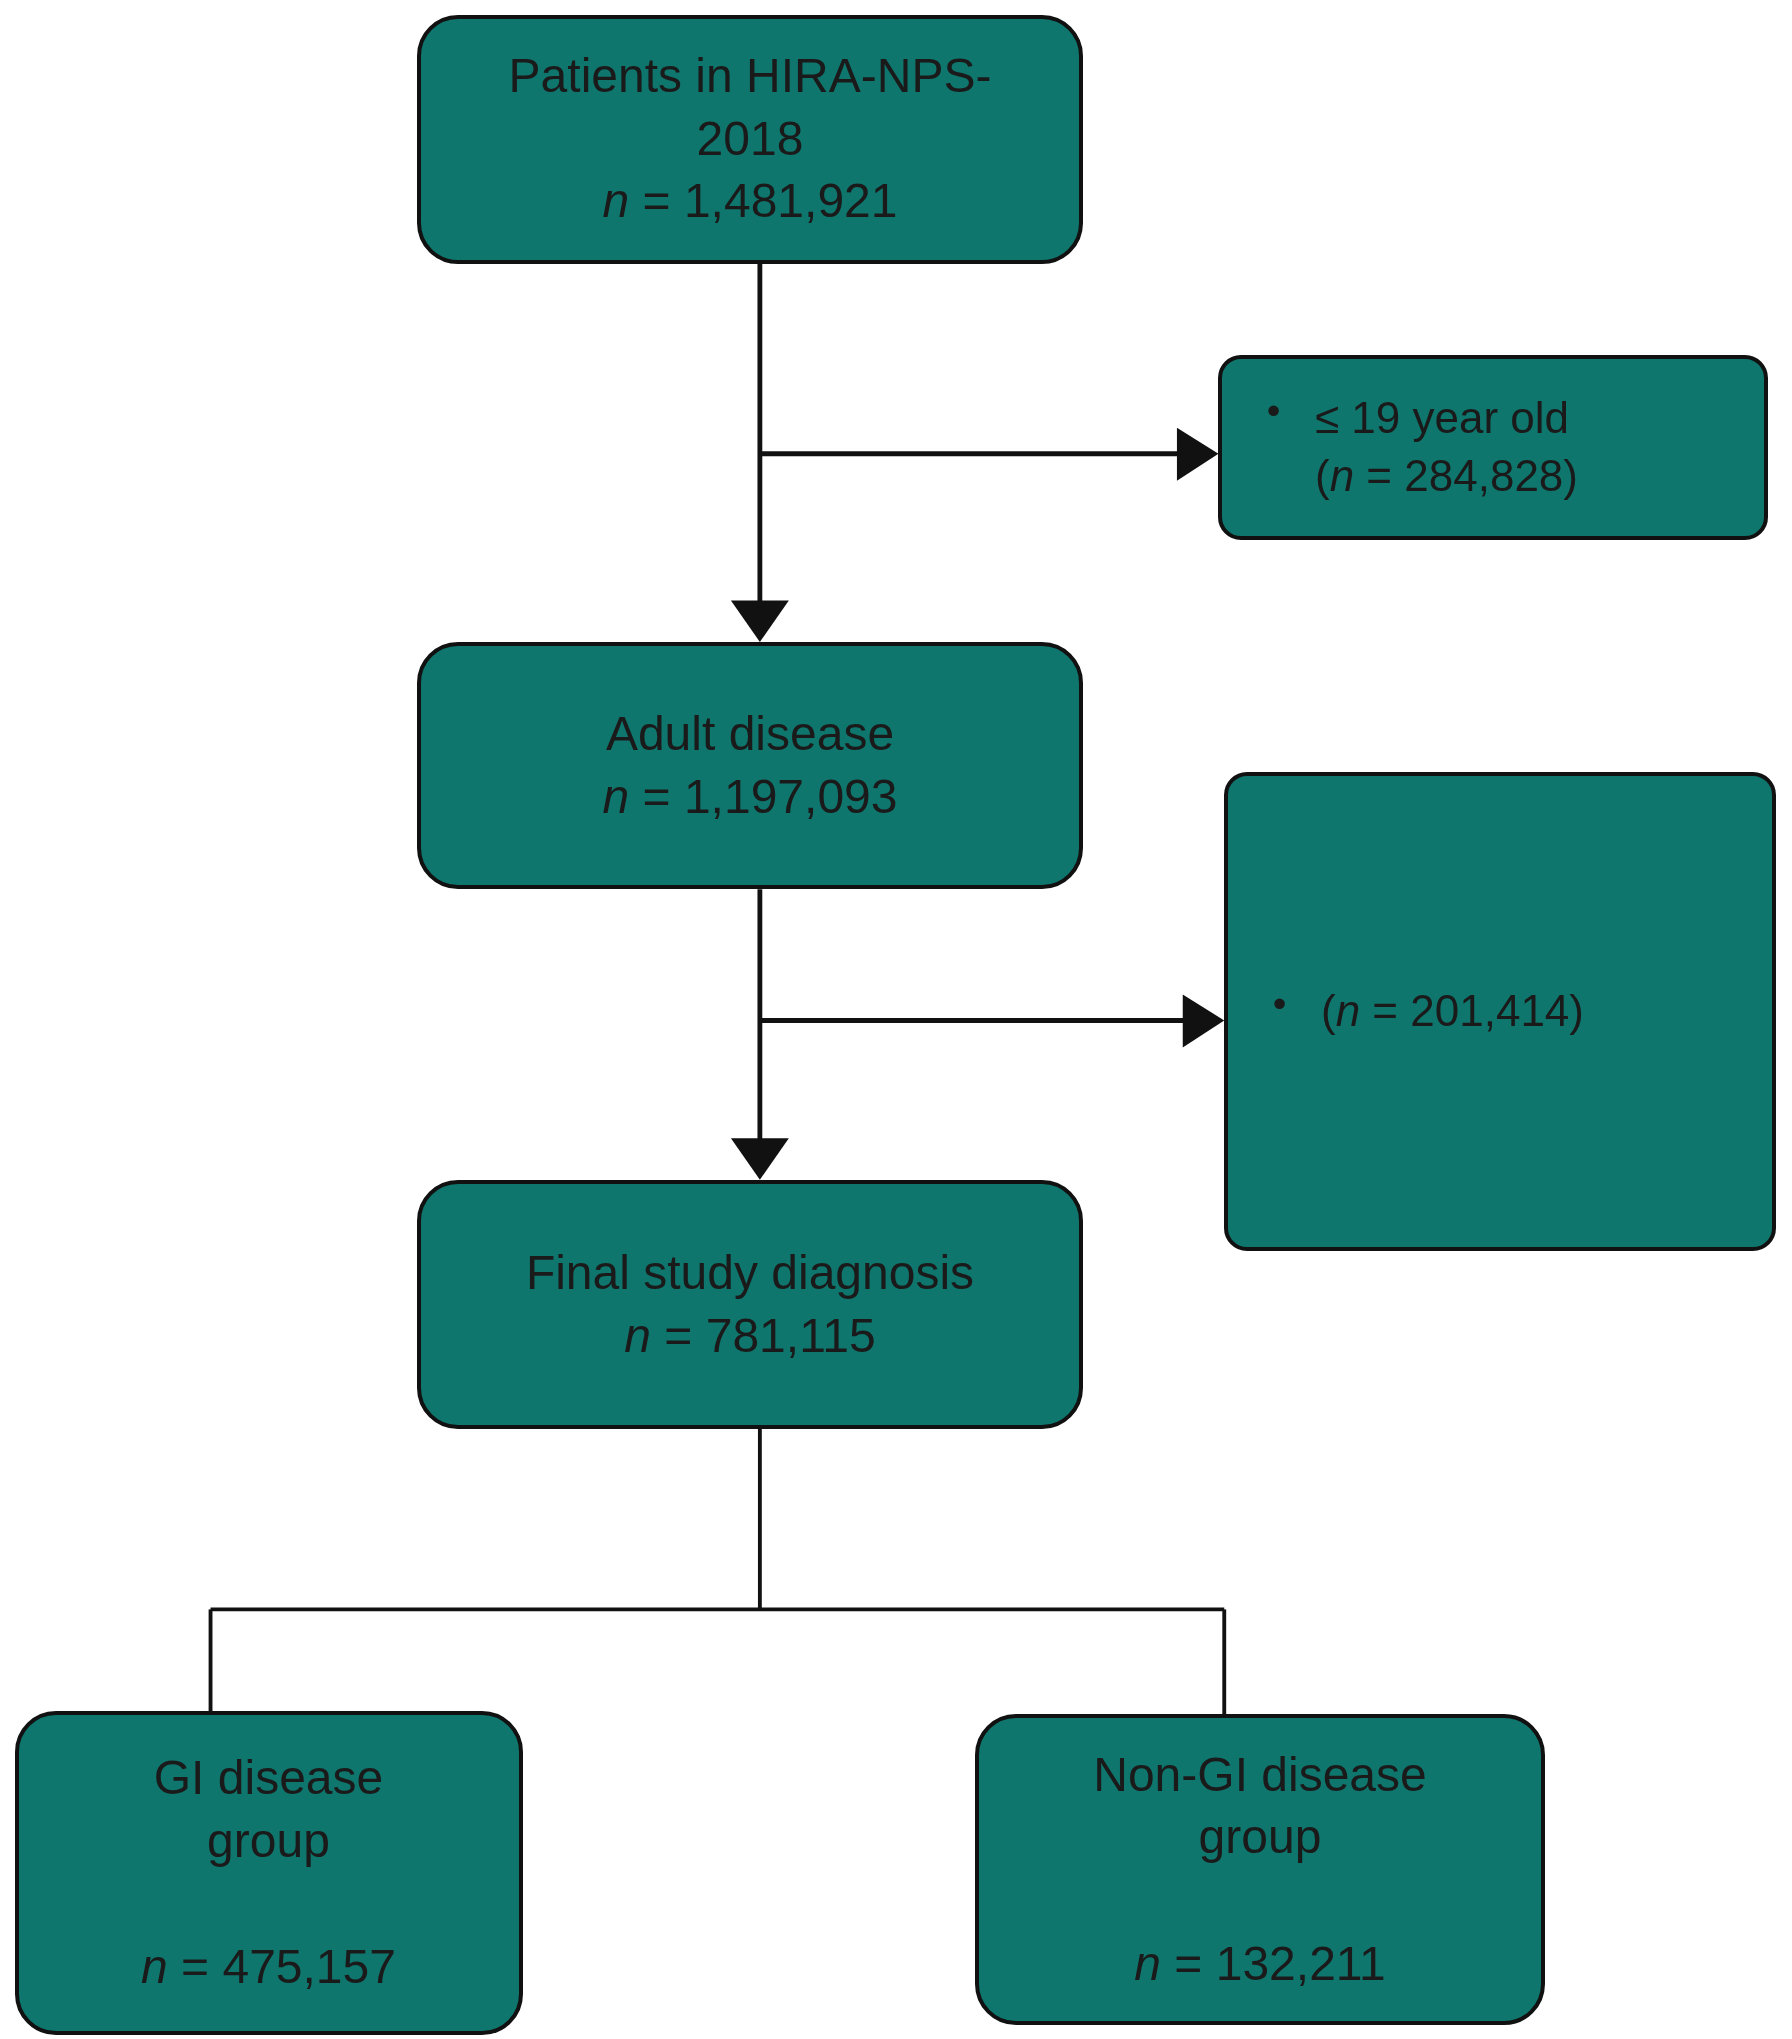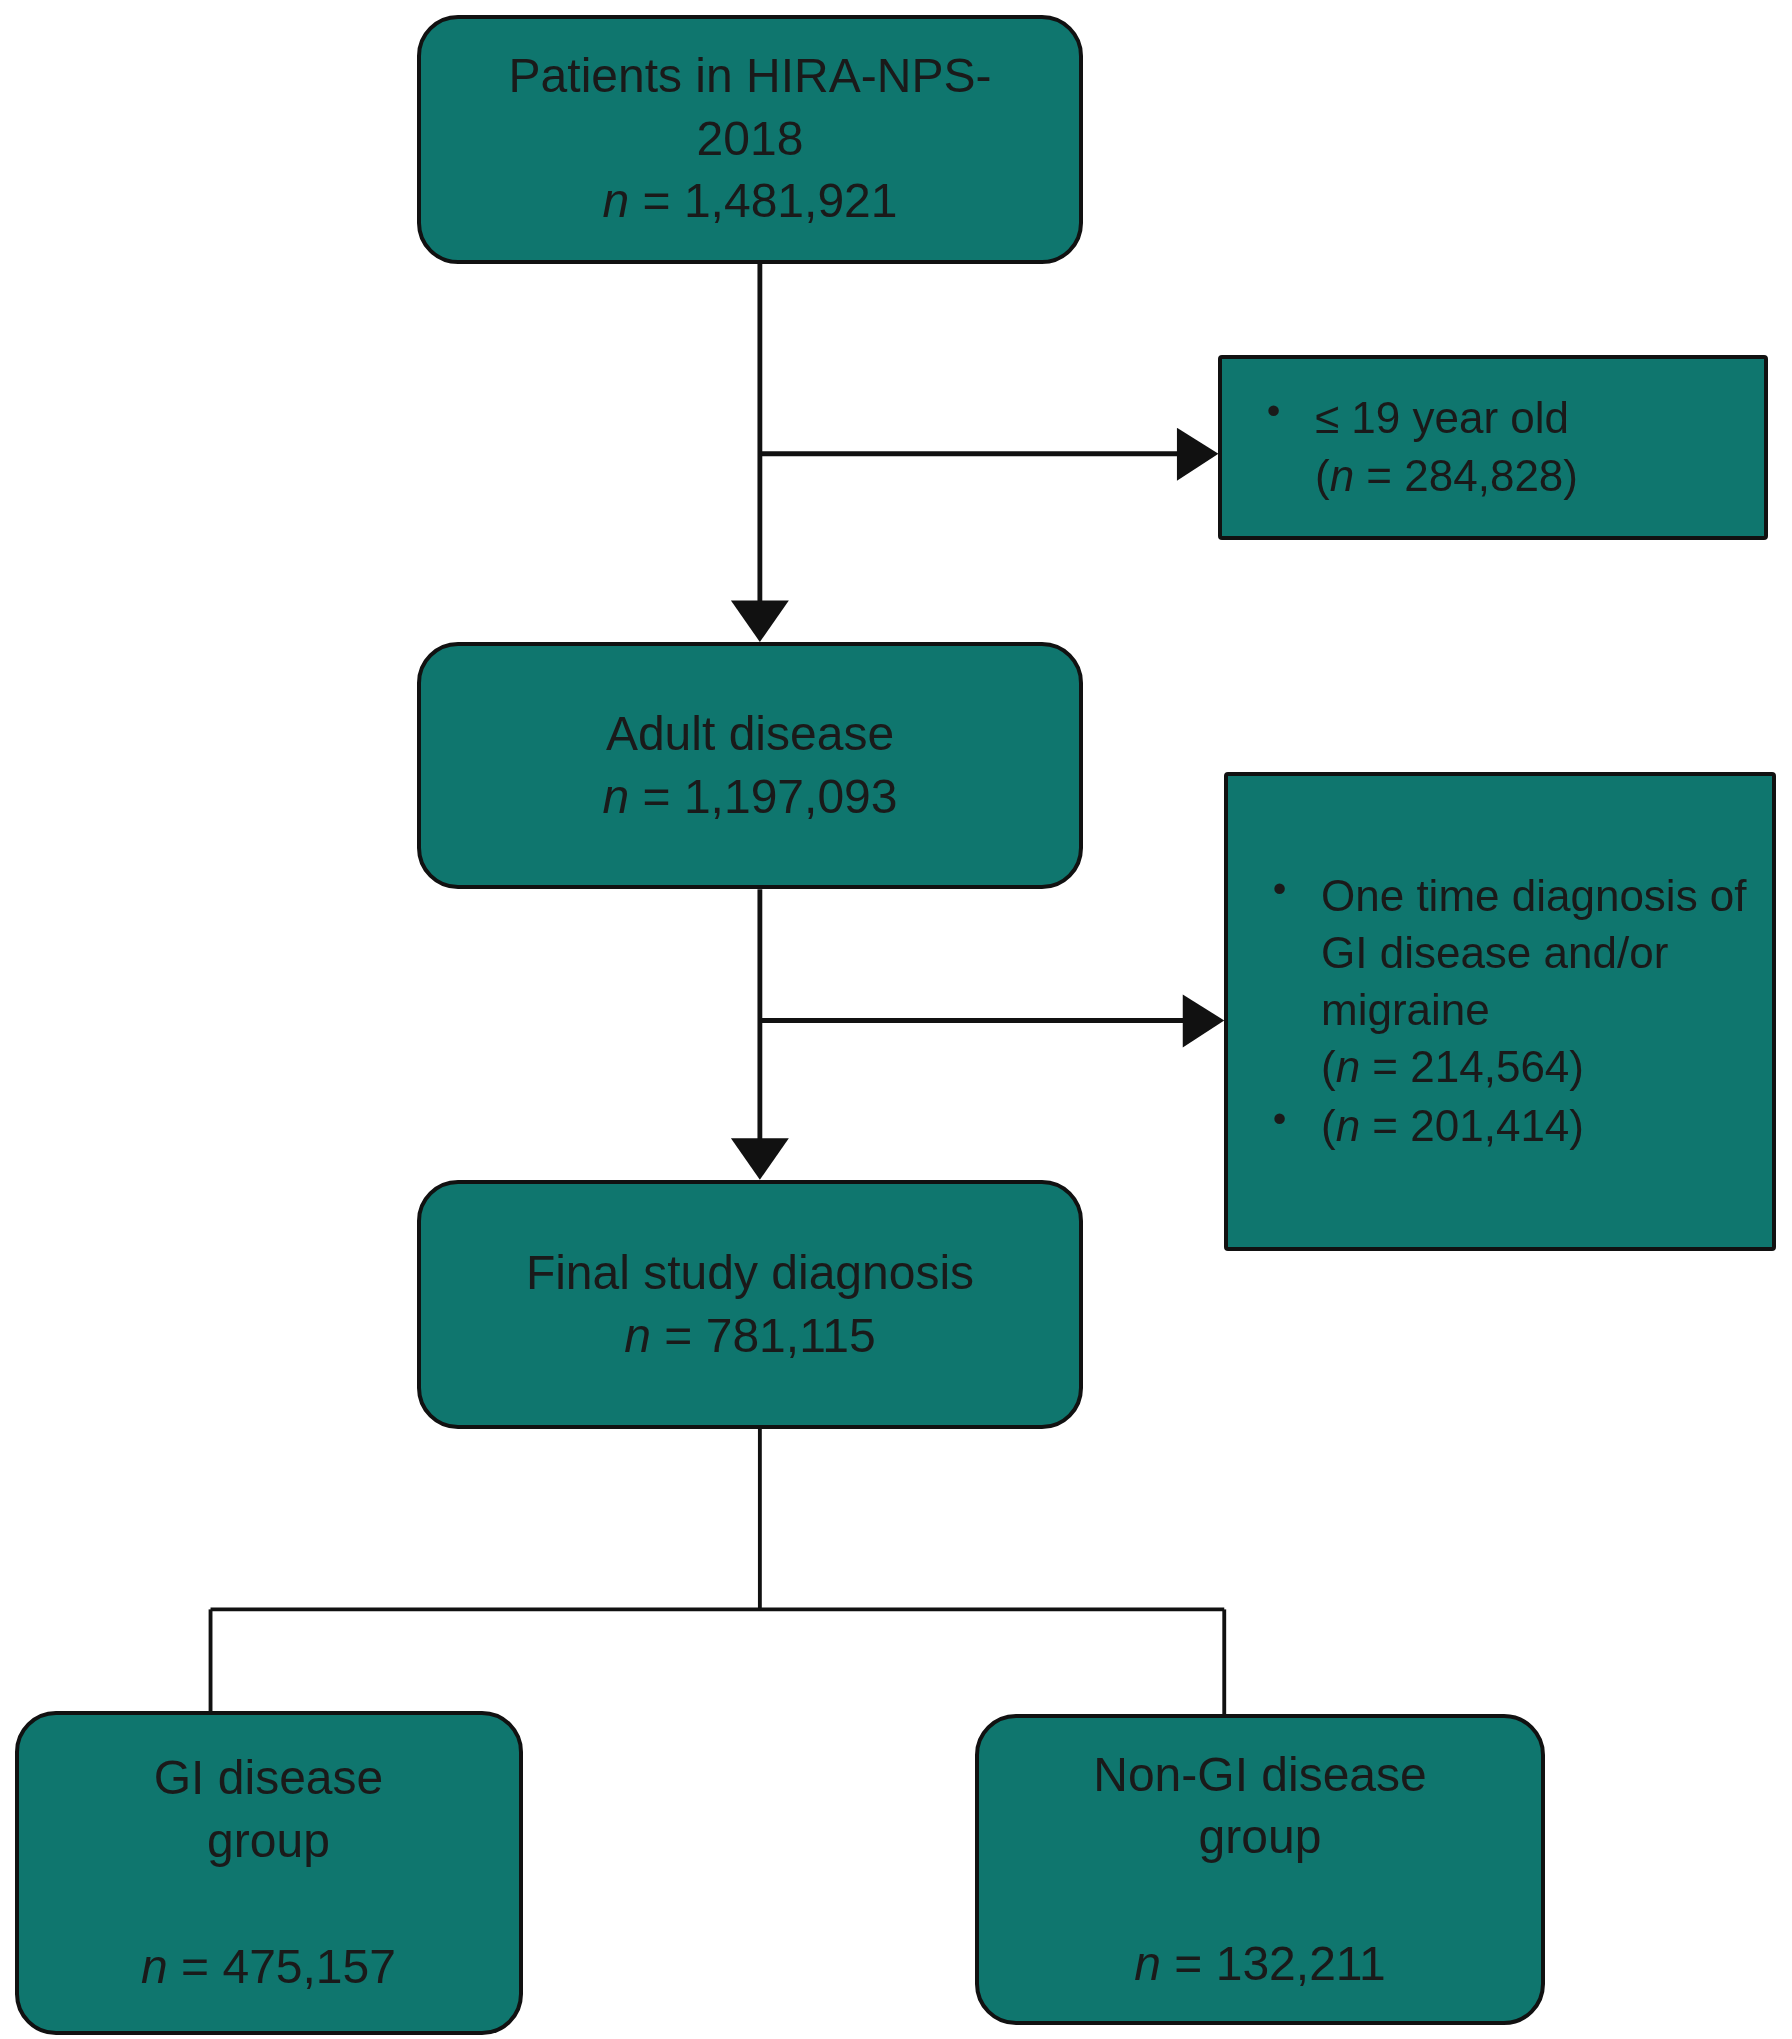--- a/index.html
+++ b/index.html
@@ -43,21 +43,21 @@
   }
   .node .line {
     display: block;
     white-space: nowrap;
   }
   .node.flow-node {
     font-size: 48px;
   }
   .node.exclusion-node {
     border-width: 4.8px;
-    border-radius: 4px;
+    border-radius: 23px;
     align-items: flex-start;
     justify-content: center;
     font-size: 44px;
     text-align: left;
   }
   .bullet-list {
     list-style: none;
     margin: 0;
     padding: 0 17.4px 0 39px;
     width: 100%;
@@ -155,24 +155,20 @@
   </div>
 
   <div class="node flow-node" id="node-adults">
     <span class="line">Adult disease</span>
     <span class="line"><em class="stat">n</em><span> = 1,197,093</span></span>
   </div>
 
   <div class="node exclusion-node" id="node-excl-other">
     <ul class="bullet-list">
       <li class="bullet-item">
-        <span class="sub">One time diagnosis of GI disease and/or migraine</span>
-        <span class="sub"><span>(</span><em class="stat">n</em><span> = 214,564)</span></span>
-      </li>
-      <li class="bullet-item">
         <span class="sub"><span>(</span><em class="stat">n</em><span> = 201,414)</span></span>
       </li>
     </ul>
   </div>
 
   <div class="node flow-node" id="node-final">
     <span class="line">Final study diagnosis</span>
     <span class="line"><em class="stat">n</em><span> = 781,115</span></span>
   </div>
 

